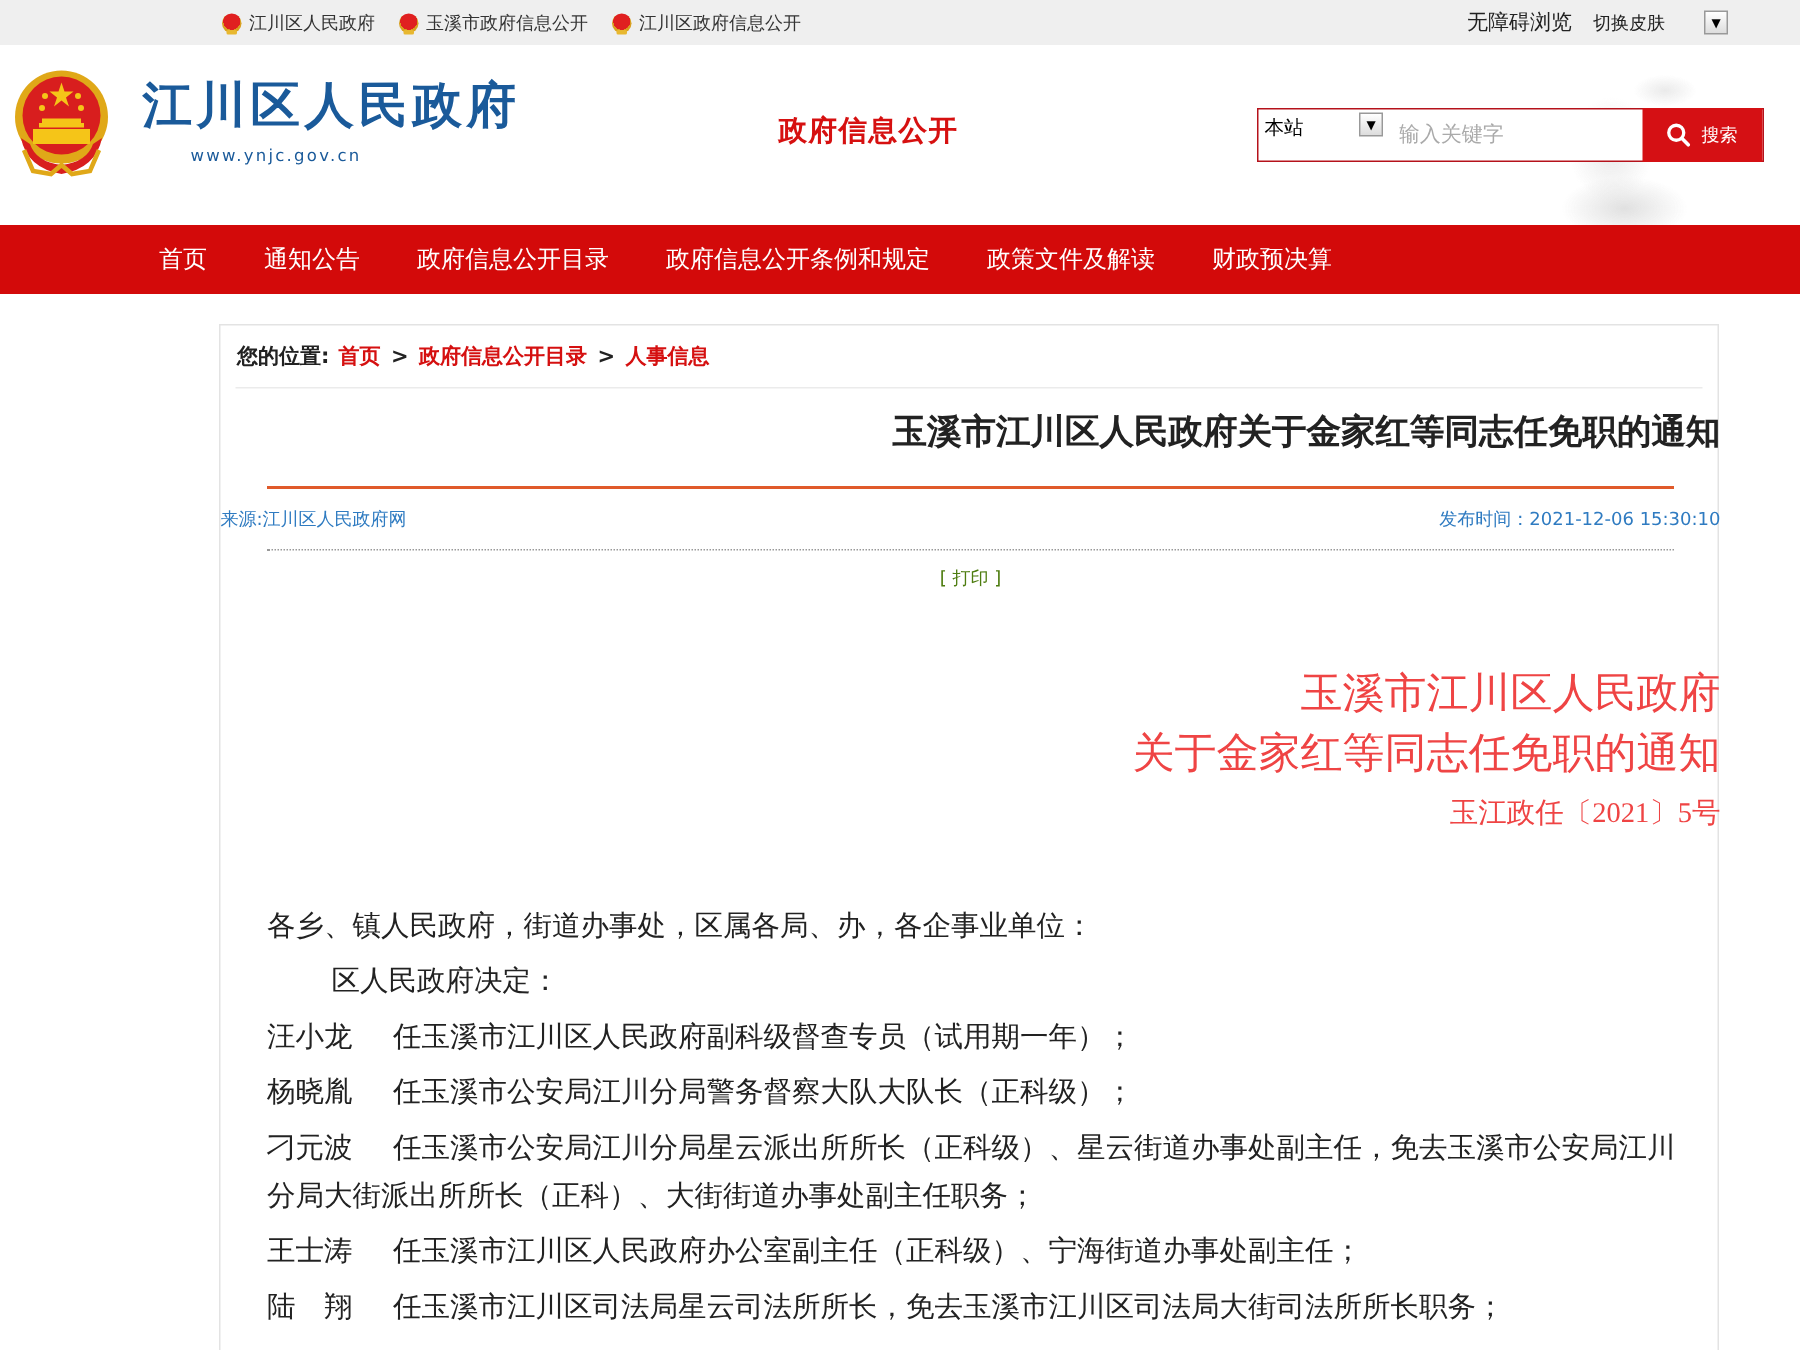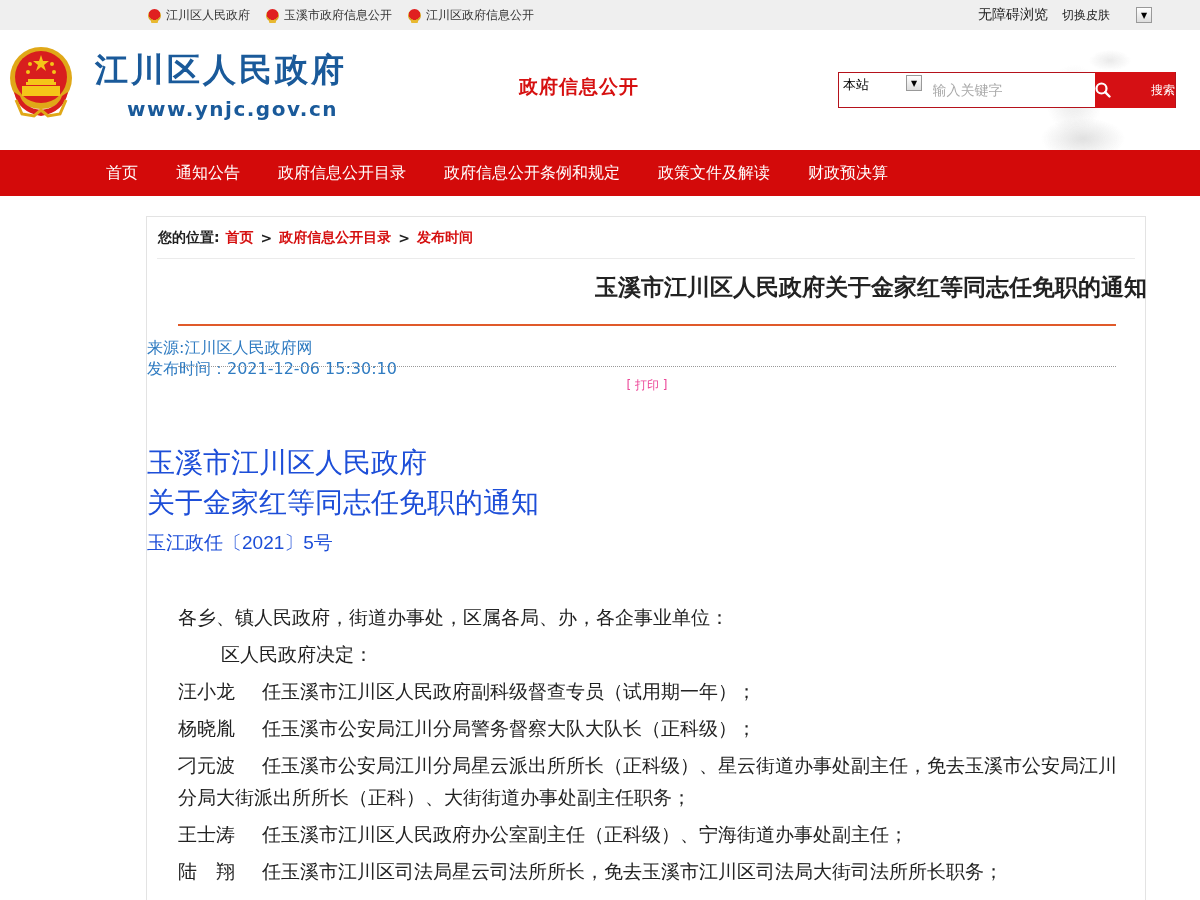--- a/index.html
+++ b/index.html
@@ -19,49 +19,49 @@
   
   .header { position: absolute; left: 0; top: 30px; width: 1200px; height: 120px; background: #fff; }
   .header-art { position: absolute; left: 975px; top: 8px; width: 180px; height: 112px;
     background:
       radial-gradient(ellipse 60px 30px at 60% 90%, #ddd 0%, transparent 70%),
       radial-gradient(ellipse 40px 50px at 55% 55%, #e6e6e6 0%, transparent 70%),
       radial-gradient(ellipse 30px 15px at 75% 20%, #e8e8e8 0%, transparent 70%);
     opacity: 0.9; }
   .emblem { position: absolute; left: 8px; top: 14px; width: 66px; height: 76px; }
   .site-title { position: absolute; left: 95px; top: 18px; font-size: 33px; font-weight: bold; color: #1a5a9a; letter-spacing: 3px; }
-  .site-url { position: absolute; left: 127px; top: 67px; font-size: 20px; color: #1a5a9a; letter-spacing: 1.5px; font-weight: bold; }
+  .site-url { position: absolute; left: 127px; top: 67px; font-size: 11px; color: #1a5a9a; letter-spacing: 1.5px; }
   .section-title { position: absolute; left: 519px; top: 44px; font-size: 19px; font-weight: bold; color: #d61010; letter-spacing: 1px; }
   .search-box { position: absolute; left: 838px; top: 42px; width: 338px; height: 36px; border: 1px solid #b5121b; display: flex; background: #fff; }
   .scope { width: 84px; height: 34px; position: relative; font-size: 13px; color: #000; padding: 3px 0 0 4px; cursor: pointer; }
   .scope-drop { position: absolute; left: 67px; top: 2px; width: 16px; height: 16px; border: 1px solid #999; background: linear-gradient(#fff,#ddd); font-size: 8px; display: flex; align-items: center; justify-content: center; }
   .search-input { width: 172px; height: 34px; border: none; outline: none; font-size: 14px; color: #999; padding-left: 10px; background: transparent; font-family: "DejaVu Sans", sans-serif; }
   .search-input::placeholder { color: #aaa; }
-  .search-btn { width: 81px; height: 36px; margin-top: -1px; background: #d51014; color: #fff; display: flex; align-items: center; justify-content: space-between; font-size: 12px; cursor: pointer; }
+  .search-btn { width: 81px; height: 36px; margin-top: -1px; background: #d51014; color: #fff; display: flex; align-items: center; justify-content: center; font-size: 12px; cursor: pointer; }
   .search-btn svg { margin-right: 7px; }
 
   
   .nav { position: absolute; left: 0; top: 150px; width: 1200px; height: 46px; background: #d30a0a; display: flex; align-items: center; padding-left: 106px; }
   .nav-item { color: #fff; font-size: 16px; margin-right: 38px; cursor: pointer; white-space: nowrap; }
 
   
   .content { position: absolute; left: 146px; top: 216px; width: 1000px; height: 700px; border: 1px solid #e3e3e3; background: #fff; }
   .breadcrumb { position: absolute; left: 11px; top: 12px; font-size: 14px; font-weight: bold; color: #222; display: flex; align-items: center; }
   .breadcrumb .crumb { color: #d51010; cursor: pointer; }
   .breadcrumb .sep { color: #222; margin: 0 7px; }
   .bc-line { position: absolute; left: 10px; top: 41px; width: 978px; height: 1px; background: #ebebeb; }
   .article-title { position: absolute; left: 0; top: 55px; width: 1000px; text-align: right; font-size: 23px; font-weight: bold; color: #222; }
   .red-rule { position: absolute; left: 31px; top: 107px; width: 938px; height: 2px; background: #e05a2a; }
-  .meta { position: absolute; left: 0; top: 121px; width: 1000px; display: flex; justify-content: space-between; font-size: 16px; color: #2f7bc1; flex-direction: column; }
+  .meta { position: absolute; left: 0; top: 121px; width: 1000px; display: flex; justify-content: space-between; font-size: 12px; color: #2f7bc1; }
   .meta .source { margin-right: 50px; }
   .meta .time { margin-left: 0; }
   .dot-rule { position: absolute; left: 31px; top: 149px; width: 938px; height: 0; border-top: 1px dotted #999; }
-  .print { position: absolute; left: 0; top: 160px; width: 1000px; text-align: center; font-size: 12px; color: #ec4899; cursor: pointer; }
+  .print { position: absolute; left: 0; top: 160px; width: 1000px; text-align: center; font-size: 12px; color: #4d7c0f; cursor: pointer; }
 
-  .doc-head { position: absolute; left: 0; top: 226px; width: 1000px; text-align: left; font-family: Liberation Sans, sans-serif; color: #1d4ed8; }
+  .doc-head { position: absolute; left: 0; top: 226px; width: 1000px; text-align: right; font-family: Liberation Serif, serif; color: #ef4444; }
   .doc-head .l1 { font-size: 28px; line-height: 40px; }
   .doc-head .l2 { font-size: 28px; line-height: 40px; }
   .doc-head .l3 { font-size: 19px; line-height: 36px; margin-top: 2px; }
 
   .body { position: absolute; left: 31px; top: 382px; width: 940px; font-family: "DejaVu Serif", "Liberation Serif", serif; font-size: 19px; color: #222; line-height: 37px; }
   .body p { margin: 0; }
   .body .indent { padding-left: 43px; }
   .body .name { display: inline-block; width: 84px; }
   .body .wrap { line-height: 32px; padding-top: 2px; padding-bottom: 3px; }
 </style>
@@ -136,21 +136,21 @@
 </div>
 
 <div class="content">
   <div class="breadcrumb">
     <span>您的位置:</span>
     <span style="width:6px"></span>
     <span class="crumb">首页</span>
     <span class="sep">&gt;</span>
     <span class="crumb">政府信息公开目录</span>
     <span class="sep">&gt;</span>
-    <span class="crumb">发布时间</span>
+    <span class="crumb">人事信息</span>
   </div>
   <div class="bc-line"></div>
 
   <h1 class="article-title">玉溪市江川区人民政府关于金家红等同志任免职的通知</h1>
   <div class="red-rule"></div>
 
   <div class="meta">
     <span class="source">来源:江川区人民政府网</span>
     <span class="time">发布时间：2021-12-06 15:30:10</span>
   </div>

